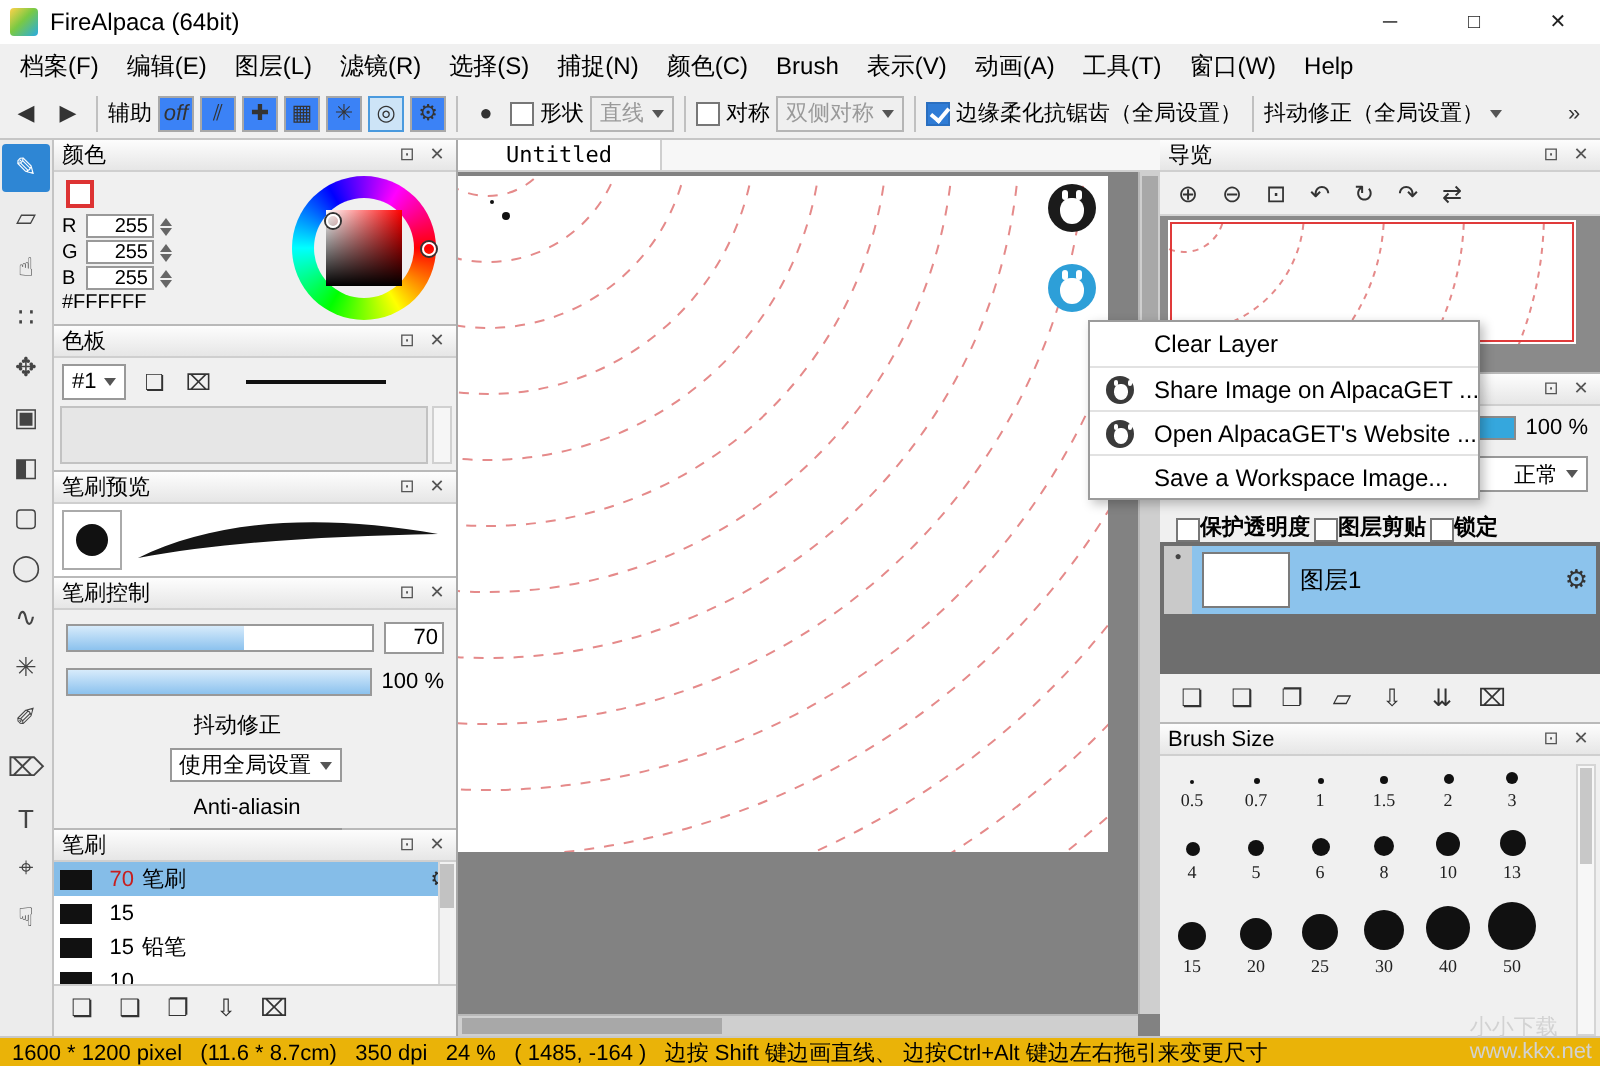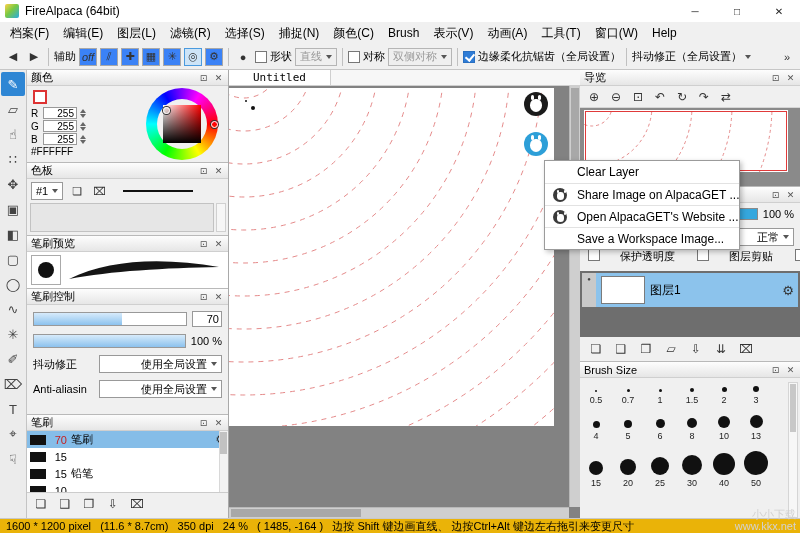--- a/index.html
+++ b/index.html
@@ -78,21 +78,21 @@
   .preview-dotbox { position:absolute; left:4px; top:3px; width:30px; height:30px; border:1px solid #aaa; background:#fff; display:flex; align-items:center; justify-content:center; }
   .preview-dot { width:16px; height:16px; border-radius:50%; background:#111; }
   .preview-stroke { position:absolute; left:40px; top:3px; }
 
   
   .control-body { padding:6px 6px 0 6px; display:flex; flex-direction:column; gap:7px; }
   .slider-row { display:flex; align-items:center; gap:5px; }
   .track { flex:1; height:14px; border:1px solid #999; background:#fff; position:relative; }
   .fill { position:absolute; left:0; top:0; bottom:0; background:linear-gradient(#d7ebfb,#8cc2ee); }
   .val-label { font-size:11px; white-space:nowrap; }
-  .ctl-row { display:flex; align-items:center; gap:4px; }
+  .ctl-row { display:flex; align-items:center; gap:4px;flex-direction:column; }
   .ctl-row .lbl { width:62px; font-size:11px; white-space:nowrap; overflow:hidden; }
   .ctl-row .dropdown { flex:1; }
 
   
   .brush-list { height:62px; background:#fff; border-bottom:1px solid #ccc; overflow:hidden; position:relative; }
   .brush-row { height:17px; display:flex; align-items:center; font-size:11px; gap:4px; padding:0 3px; }
   .brush-row.sel { background:#85bde8; }
   .brush-swatch { width:16px; height:10px; background:#111; flex:none; }
   .brush-size { width:17px; text-align:right; flex:none; }
   .brush-size.warn { color:#c71f1f; }
@@ -132,44 +132,44 @@
   .nav-toolbar { height:22px; display:flex; align-items:center; gap:6px; padding:0 6px; border-bottom:1px solid #d5d5d5; }
   .nav-thumb-area { height:78px; background:#8a8a8a; position:relative; }
   .nav-thumb { position:absolute; left:4px; top:2px; width:204px; height:62px; background:#fff; overflow:hidden; }
   .nav-viewrect { position:absolute; inset:1px; border:1px solid #e03a3a; }
 
   .opacity-row { height:22px; display:flex; align-items:center; gap:5px; padding:0 6px; }
   .op-track { flex:1; height:12px; border:1px solid #8a8a8a; background:#35a7dd; }
   .blend-row { height:24px; display:flex; align-items:center; gap:5px; padding:0 6px; }
   .blend-row .lbl { font-size:11px; flex:none; }
   .blend-row .dropdown { flex:1; }
-  .check-row { height:22px; display:flex; align-items:flex-start; gap:20px; padding:0 6px; font-size:11px; white-space:nowrap; overflow:hidden; }
+  .check-row { height:22px; display:flex; align-items:flex-end; gap:0; padding:0 6px; font-size:11px; white-space:nowrap; overflow:hidden;font-weight:bold; }
   .check-row .checkbox { margin-left:2px; }
 
   .layer-list { height:66px; background:#6e6e6e; padding:2px; }
   .layer-row { height:34px; background:#8cc3ec; display:flex; align-items:center; gap:5px; padding:0 4px 0 0; }
   .eye-cell { width:14px; height:100%; background:#c9c9c9; display:flex; align-items:flex-start; justify-content:center; font-size:6px; color:#444; padding-top:3px; }
   .layer-thumb { width:44px; height:28px; background:#fff; border:1px solid #7b7b7b; }
   .layer-name { flex:1; font-size:12px; }
   .layer-gear { font-size:13px; color:#333; }
   .layer-iconrow { height:24px; display:flex; align-items:center; gap:9px; padding:0 8px; }
 
-  .bs-grid { padding-top:8px; display:flex; flex-direction:column; gap:10px; position:relative; height:142px; overflow:hidden; }
+  .bs-grid { padding-top:8px; display:flex; flex-direction:column; gap:10px; position:relative; height:142px; overflow:hidden;font-family:Liberation Serif, serif; }
   .bs-row { display:flex; }
   .bs-cell { width:32px; display:flex; flex-direction:column; align-items:center; justify-content:flex-end; gap:3px; }
   .bs-dot { background:#111; border-radius:50%; display:block; flex:none; }
   .bs-label { font-size:9px; color:#222; line-height:10px; }
   .bs-scroll { position:absolute; right:2px; top:4px; bottom:2px; width:10px; background:#f7f7f7; border:1px solid #d5d5d5; }
   .bs-thumb { position:absolute; left:1px; right:1px; top:1px; height:48px; background:#c8c8c8; }
 
   
   .statusbar { position:absolute; left:0; right:0; bottom:0; height:15px; background:#eab308; border-top:1px solid #c8c8c8; display:flex; align-items:center; padding:0 6px; }
   .status-text { font-size:11px; white-space:pre; overflow:hidden; }
 
-  .watermark { position:absolute; right:4px; bottom:1px; z-index:90; text-align:right; color:#d2d2d2; font-size:11px; line-height:12px; }
+  .watermark { position:absolute; right:4px; bottom:1px; z-index:90; text-align:left; color:#d2d2d2; font-size:11px; line-height:12px; }
 </style>
 </head>
 <body>
 
 <div class="titlebar">
   <div class="app-icon"></div>
   <span class="title-text">FireAlpaca (64bit)</span>
   <div class="win-controls">
     <div class="win-btn">─</div>
     <div class="win-btn">□</div>

